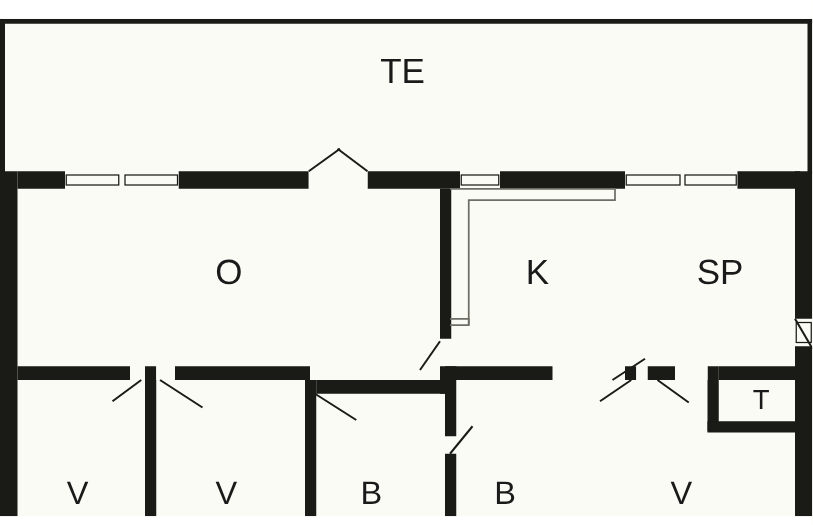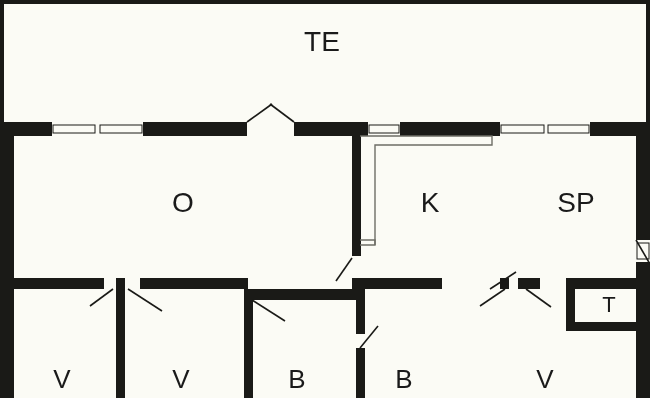--- a/index.html
+++ b/index.html
@@ -7,20 +7,21 @@
     padding: 0;
     background: #ffffff;
   }
   #floorplan-root {
     position: relative;
     width: 650px;
     height: 398px;
     background: #fbfbf5;
     font-family: "Liberation Sans", sans-serif;
     overflow: hidden;
+    margin-top: 15px;
   }
   #floorplan-svg {
     position: absolute;
     left: 0;
     top: 0;
     display: block;
   }
   .room-label {
     font-family: "Liberation Sans", sans-serif;
     font-weight: 400;

